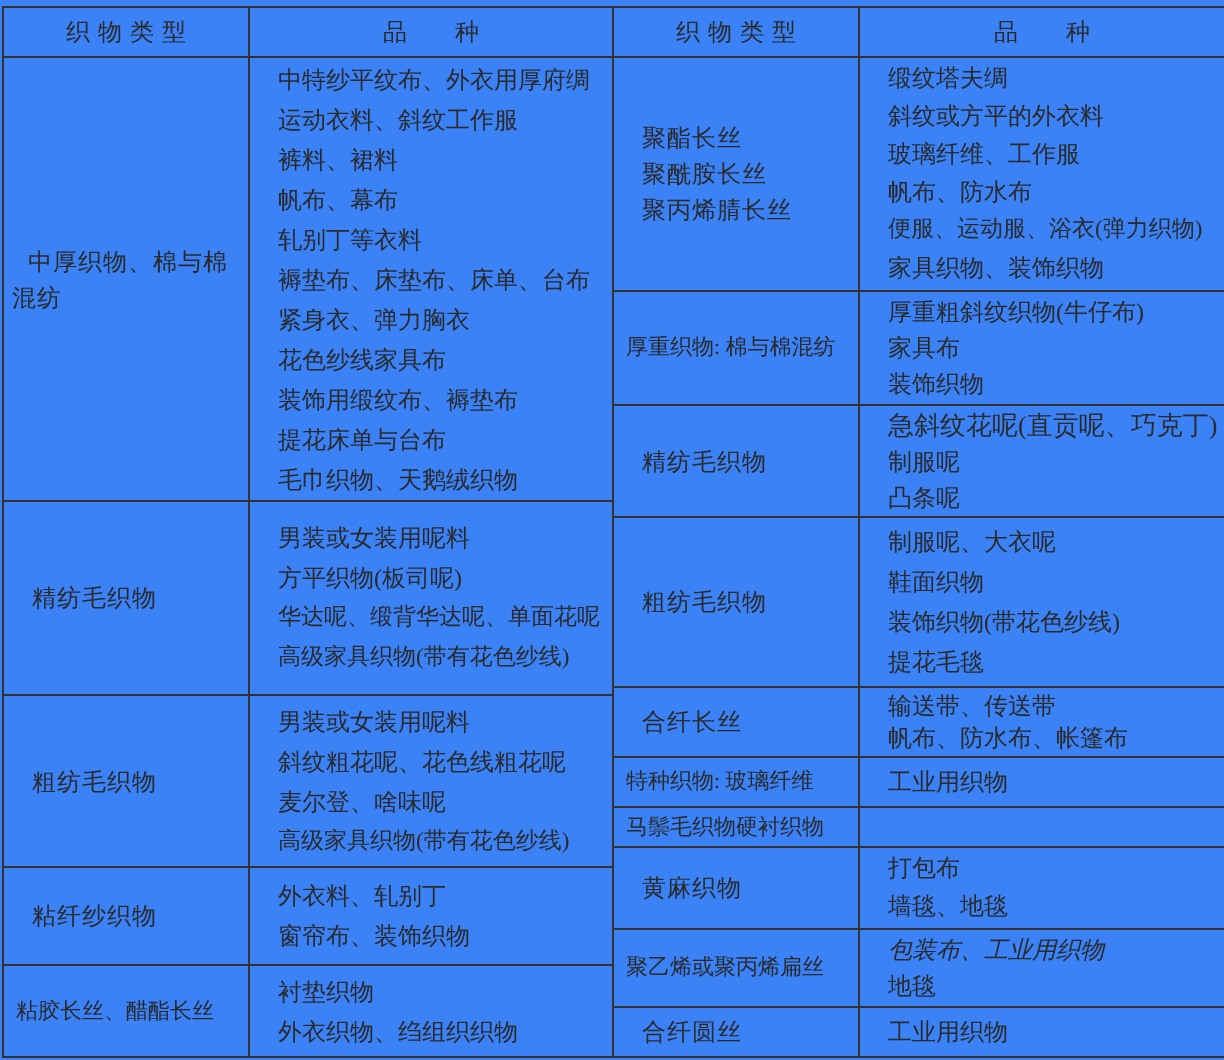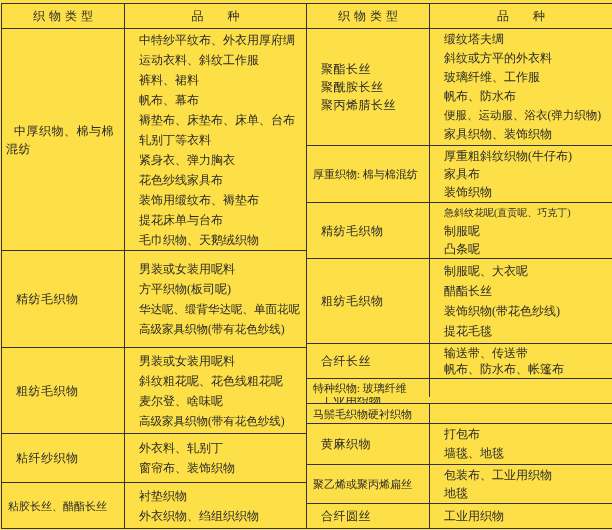--- a/index.html
+++ b/index.html
@@ -4,21 +4,21 @@
 <style>
   html, body {
     margin: 0;
     padding: 0;
     background: #ffffff;
     font-family: "Liberation Serif", "DejaVu Serif", serif;
   }
   .page {
     width: 612px;
     height: 530px;
-    background: #fde047;
+    background: #3b82f6;
     box-sizing: border-box;
     padding-top: 3px;
   }
   .table-wrap {
     width: 610px;
     height: 524px;
     margin-left: 1px;
     border: 1px solid #333;
     box-sizing: content-box;
     display: flex;
@@ -117,22 +117,22 @@
       <div id="left-body">
           <div class="row" style="height: 222px;">
             <div class="type-cell">
               <div class="type-line wrap2">中厚织物、棉与棉混纺</div>
             </div>
             <div class="variety-cell">
               <div class="variety-line" style="line-height: 20px;">中特纱平纹布、外衣用厚府绸</div>
               <div class="variety-line" style="line-height: 20px;">运动衣料、斜纹工作服</div>
               <div class="variety-line" style="line-height: 20px;">裤料、裙料</div>
               <div class="variety-line" style="line-height: 20px;">帆布、幕布</div>
+              <div class="variety-line" style="line-height: 20px;">轧别丁等衣料</div>
               <div class="variety-line" style="line-height: 20px;">褥垫布、床垫布、床单、台布</div>
-              <div class="variety-line" style="line-height: 20px;">轧别丁等衣料</div>
               <div class="variety-line" style="line-height: 20px;">紧身衣、弹力胸衣</div>
               <div class="variety-line" style="line-height: 20px;">花色纱线家具布</div>
               <div class="variety-line" style="line-height: 20px; font-family: Liberation Serif, serif;">装饰用缎纹布、褥垫布</div>
               <div class="variety-line" style="line-height: 20px;">提花床单与台布</div>
               <div class="variety-line" style="line-height: 20px;">毛巾织物、天鹅绒织物</div>
             </div>
           </div>
           <div class="row" style="height: 97px;">
             <div class="type-cell">
               <div class="type-line">精纺毛织物</div>
@@ -205,46 +205,46 @@
               <div class="variety-line" style="line-height: 18px;">厚重粗斜纹织物(牛仔布)</div>
               <div class="variety-line" style="line-height: 18px;">家具布</div>
               <div class="variety-line" style="line-height: 18px;">装饰织物</div>
             </div>
           </div>
           <div class="row" style="height: 56px;">
             <div class="type-cell">
               <div class="type-line">精纺毛织物</div>
             </div>
             <div class="variety-cell">
-              <div class="variety-line" style="line-height: 18px; font-size: 10px;">急斜纹花呢(直贡呢、巧克丁)</div>
+              <div class="variety-line" style="line-height: 18px; font-size: 13px;">急斜纹花呢(直贡呢、巧克丁)</div>
               <div class="variety-line" style="line-height: 18px;">制服呢</div>
               <div class="variety-line" style="line-height: 18px;">凸条呢</div>
             </div>
           </div>
           <div class="row" style="height: 85px;">
             <div class="type-cell">
               <div class="type-line">粗纺毛织物</div>
             </div>
             <div class="variety-cell">
               <div class="variety-line" style="line-height: 20px;">制服呢、大衣呢</div>
-              <div class="variety-line" style="line-height: 20px;">醋酯长丝</div>
+              <div class="variety-line" style="line-height: 20px;">鞋面织物</div>
               <div class="variety-line" style="line-height: 20px;">装饰织物(带花色纱线)</div>
               <div class="variety-line" style="line-height: 20px;">提花毛毯</div>
             </div>
           </div>
           <div class="row" style="height: 35px;">
             <div class="type-cell">
               <div class="type-line">合纤长丝</div>
             </div>
             <div class="variety-cell">
               <div class="variety-line" style="line-height: 16px;">输送带、传送带</div>
               <div class="variety-line" style="line-height: 16px;">帆布、防水布、帐篷布</div>
             </div>
           </div>
-          <div class="row" style="height: 25px; flex-direction: column;">
+          <div class="row" style="height: 25px;">
             <div class="type-cell">
               <div class="type-line tight">特种织物: 玻璃纤维</div>
             </div>
             <div class="variety-cell">
               <div class="variety-line" style="line-height: 20px;">工业用织物</div>
             </div>
           </div>
           <div class="row" style="height: 20px;">
             <div class="type-cell">
               <div class="type-line tight">马鬃毛织物硬衬织物</div>
@@ -258,21 +258,21 @@
             <div class="variety-cell">
               <div class="variety-line" style="line-height: 19px;">打包布</div>
               <div class="variety-line" style="line-height: 19px;">墙毯、地毯</div>
             </div>
           </div>
           <div class="row" style="height: 39px;">
             <div class="type-cell">
               <div class="type-line tight">聚乙烯或聚丙烯扁丝</div>
             </div>
             <div class="variety-cell">
-              <div class="variety-line" style="line-height: 18px;">包装布、工业用织物</div>
+              <div class="variety-line" style="line-height: 18px; font-style: italic;">包装布、工业用织物</div>
               <div class="variety-line" style="line-height: 18px;">地毯</div>
             </div>
           </div>
           <div class="row" style="height: 24px;">
             <div class="type-cell">
               <div class="type-line">合纤圆丝</div>
             </div>
             <div class="variety-cell">
               <div class="variety-line" style="line-height: 20px;">工业用织物</div>
             </div>

